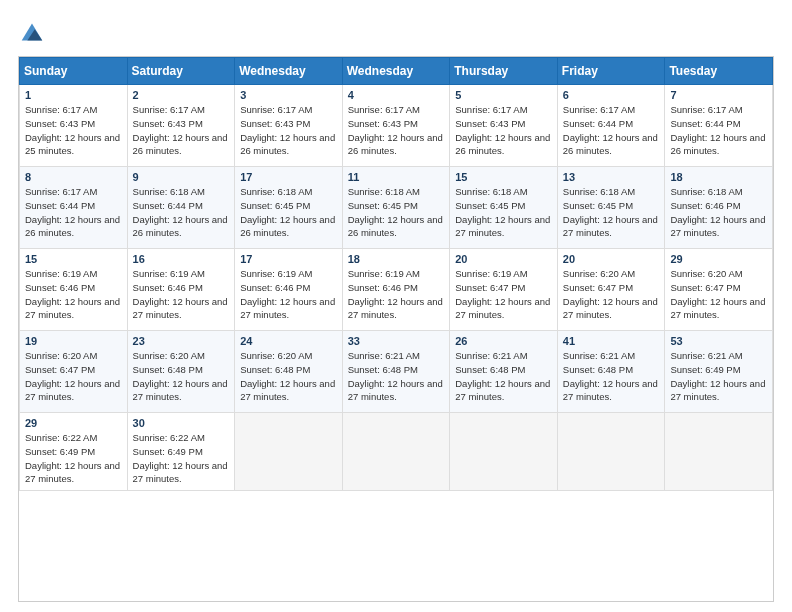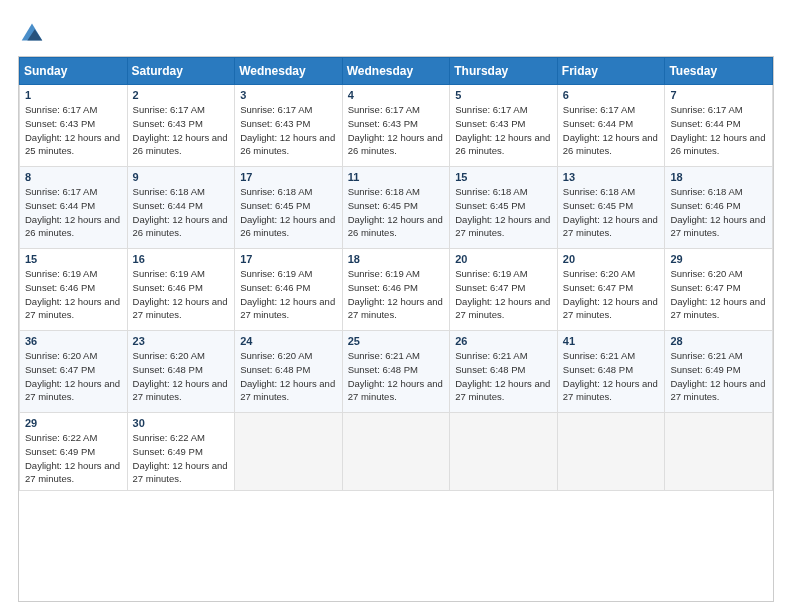--- a/index.html
+++ b/index.html
@@ -222,45 +222,45 @@
               <span class="day-num">20</span>
               <div class="day-info">Sunrise: 6:20 AM<br>Sunset: 6:47 PM<br>Daylight: 12 hours and 27 minutes.</div>
             </td>
             <td>
               <span class="day-num">29</span>
               <div class="day-info">Sunrise: 6:20 AM<br>Sunset: 6:47 PM<br>Daylight: 12 hours and 27 minutes.</div>
             </td>
           </tr>
           <tr>
             <td>
-              <span class="day-num">36</span>
+              <span class="day-num">19</span>
               <div class="day-info">Sunrise: 6:20 AM<br>Sunset: 6:47 PM<br>Daylight: 12 hours and 27 minutes.</div>
             </td>
             <td>
               <span class="day-num">23</span>
               <div class="day-info">Sunrise: 6:20 AM<br>Sunset: 6:48 PM<br>Daylight: 12 hours and 27 minutes.</div>
             </td>
             <td>
               <span class="day-num">24</span>
               <div class="day-info">Sunrise: 6:20 AM<br>Sunset: 6:48 PM<br>Daylight: 12 hours and 27 minutes.</div>
             </td>
             <td>
-              <span class="day-num">25</span>
+              <span class="day-num">33</span>
               <div class="day-info">Sunrise: 6:21 AM<br>Sunset: 6:48 PM<br>Daylight: 12 hours and 27 minutes.</div>
             </td>
             <td>
               <span class="day-num">26</span>
               <div class="day-info">Sunrise: 6:21 AM<br>Sunset: 6:48 PM<br>Daylight: 12 hours and 27 minutes.</div>
             </td>
             <td>
               <span class="day-num">41</span>
               <div class="day-info">Sunrise: 6:21 AM<br>Sunset: 6:48 PM<br>Daylight: 12 hours and 27 minutes.</div>
             </td>
             <td>
-              <span class="day-num">28</span>
+              <span class="day-num">53</span>
               <div class="day-info">Sunrise: 6:21 AM<br>Sunset: 6:49 PM<br>Daylight: 12 hours and 27 minutes.</div>
             </td>
           </tr>
           <tr>
             <td>
               <span class="day-num">29</span>
               <div class="day-info">Sunrise: 6:22 AM<br>Sunset: 6:49 PM<br>Daylight: 12 hours and 27 minutes.</div>
             </td>
             <td>
               <span class="day-num">30</span>

